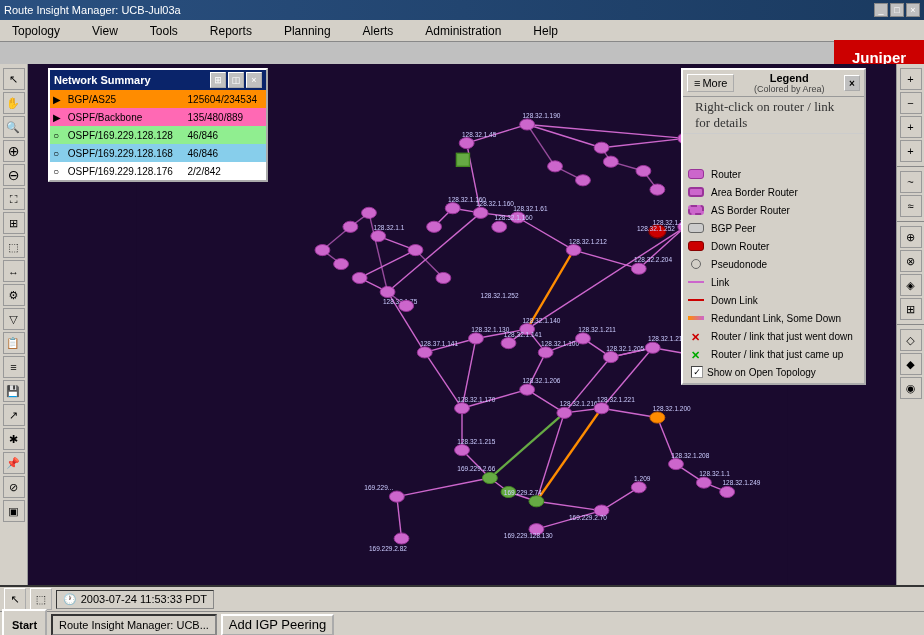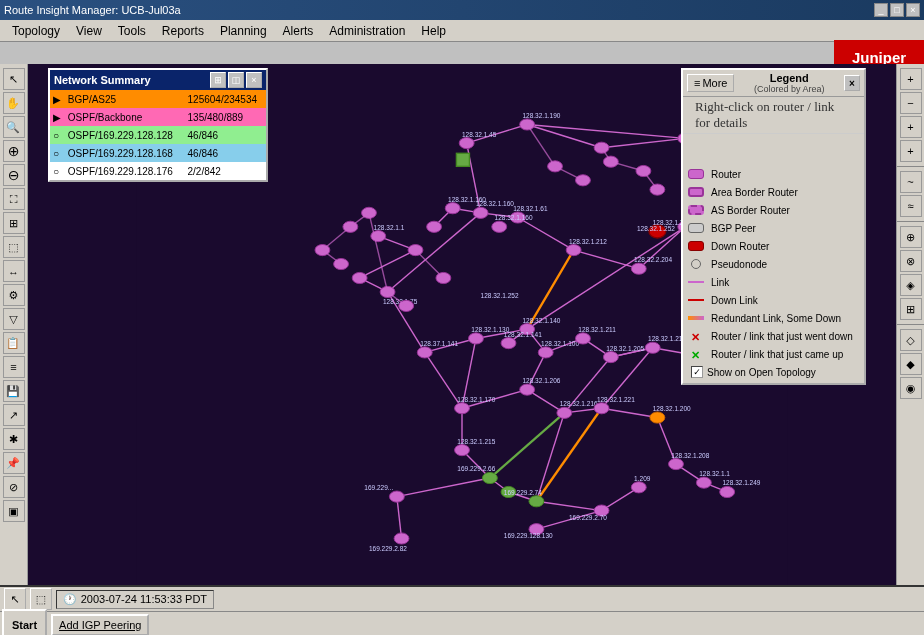--- a/index.html
+++ b/index.html
@@ -27,20 +27,21 @@
     }
 
     
     #menu-bar {
       background: #d4d0c8;
       height: 22px;
       display: flex;
       align-items: center;
       border-bottom: 1px solid #888;
       padding: 0 4px;
+      gap: 16px;
     }
     #menu-bar .menu-item {
       padding: 2px 8px;
       cursor: pointer;
       font-size: 12px;
       color: #000;
     }
 
     
     #logo-area {
@@ -273,24 +274,24 @@
       padding: 1px 6px;
       font-size: 11px;
       cursor: pointer;
       height: 22px;
       display: flex; align-items: center;
     }
     #taskbar .task-btn2 {
       background: #d4d0c8;
       border: 2px outset #fff;
       padding: 1px 6px;
-      font-size: 11px;
+      font-size: 13px;
       cursor: pointer;
       height: 22px;
-      display: flex; align-items: center; text-decoration: underline;
+      display: flex; align-items: center;
     }
 
     
     #network-svg {
       width: 100%;
       height: 100%;
     }
 
     .node { fill: #cc66cc; stroke: #993399; stroke-width: 1; }
     .link { stroke: #cc66cc; stroke-width: 1.5; fill: none; }
@@ -743,14 +744,15 @@
   <div class="status-icon-btn">↖</div>
   <div class="status-icon-btn">⬚</div>
   <div class="time-display">
     <span>🕐</span>
     <span>2003-07-24 11:53:33 PDT</span>
   </div>
 </div>
 
 <div id="taskbar">
   <button class="start-btn">Start</button>
+  <button class="task-btn">Route Insight Manager: UCB...</button>
   <button class="task-btn2">Add  IGP Peering</button>
 </div>
 
 </body></html>

